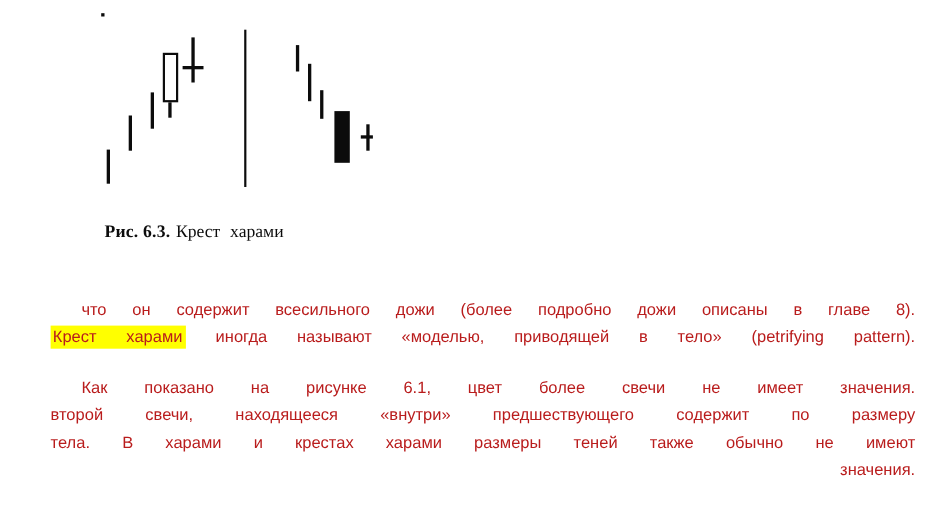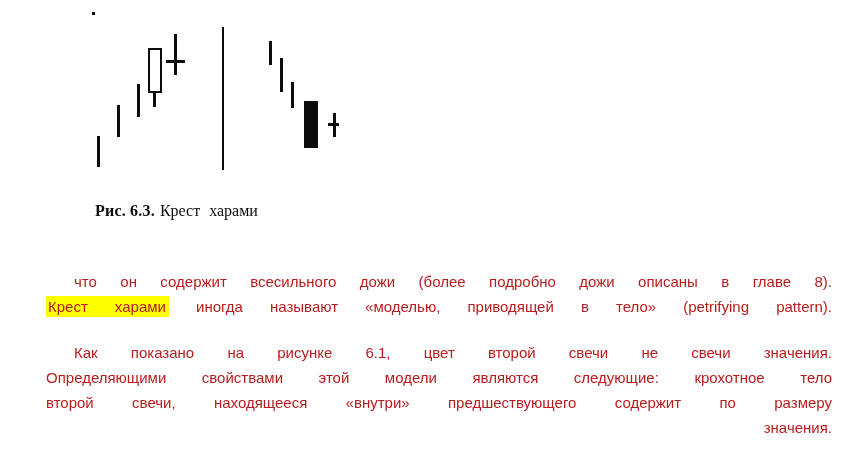--- a/index.html
+++ b/index.html
@@ -108,20 +108,20 @@
       <span class="cap-label">Рис. 6.3.</span><span class="cap-title">Крест харами</span>
     </div>
   </div>
 
   <div class="body-text" id="body-text">
       <div class="paragraph">
         <div class="line justify indent"><span>что он содержит всесильного дожи (более подробно дожи описаны в главе 8).</span></div>
         <div class="line justify"><span class="highlight">Крест харами</span><span> иногда называют «моделью, приводящей в тело» (petrifying pattern).</span></div>
       </div>
       <div class="paragraph">
-        <div class="line justify indent"><span>Как показано на рисунке 6.1, цвет второй свечи не свечи значения.</span></div>
-        <div class="line justify"><span>Определяющими свойствами этой модели являются следующие: крохотное тело</span></div>
+        <div class="line justify indent"><span>Как показано на рисунке 6.1, цвет более свечи не имеет значения.</span></div>
         <div class="line justify"><span>второй свечи, находящееся «внутри» предшествующего содержит по размеру</span></div>
+        <div class="line justify"><span>тела. В харами и крестах харами размеры теней также обычно не имеют</span></div>
         <div class="line"><span>значения.</span></div>
       </div>
     </div>
 
 </div>
 
 </body></html>

